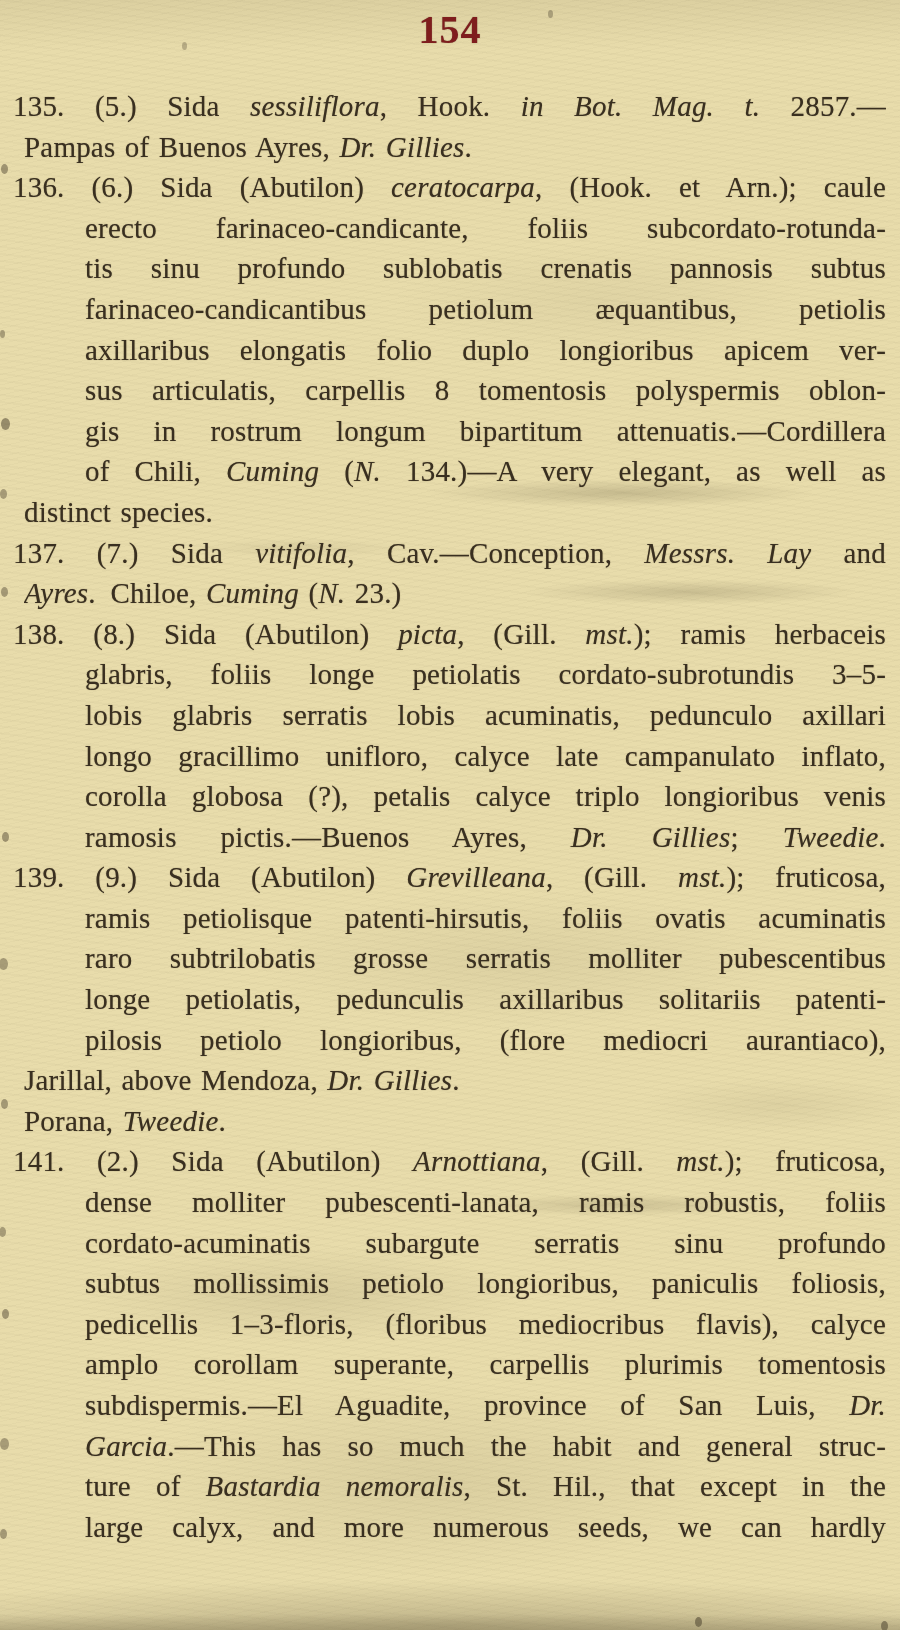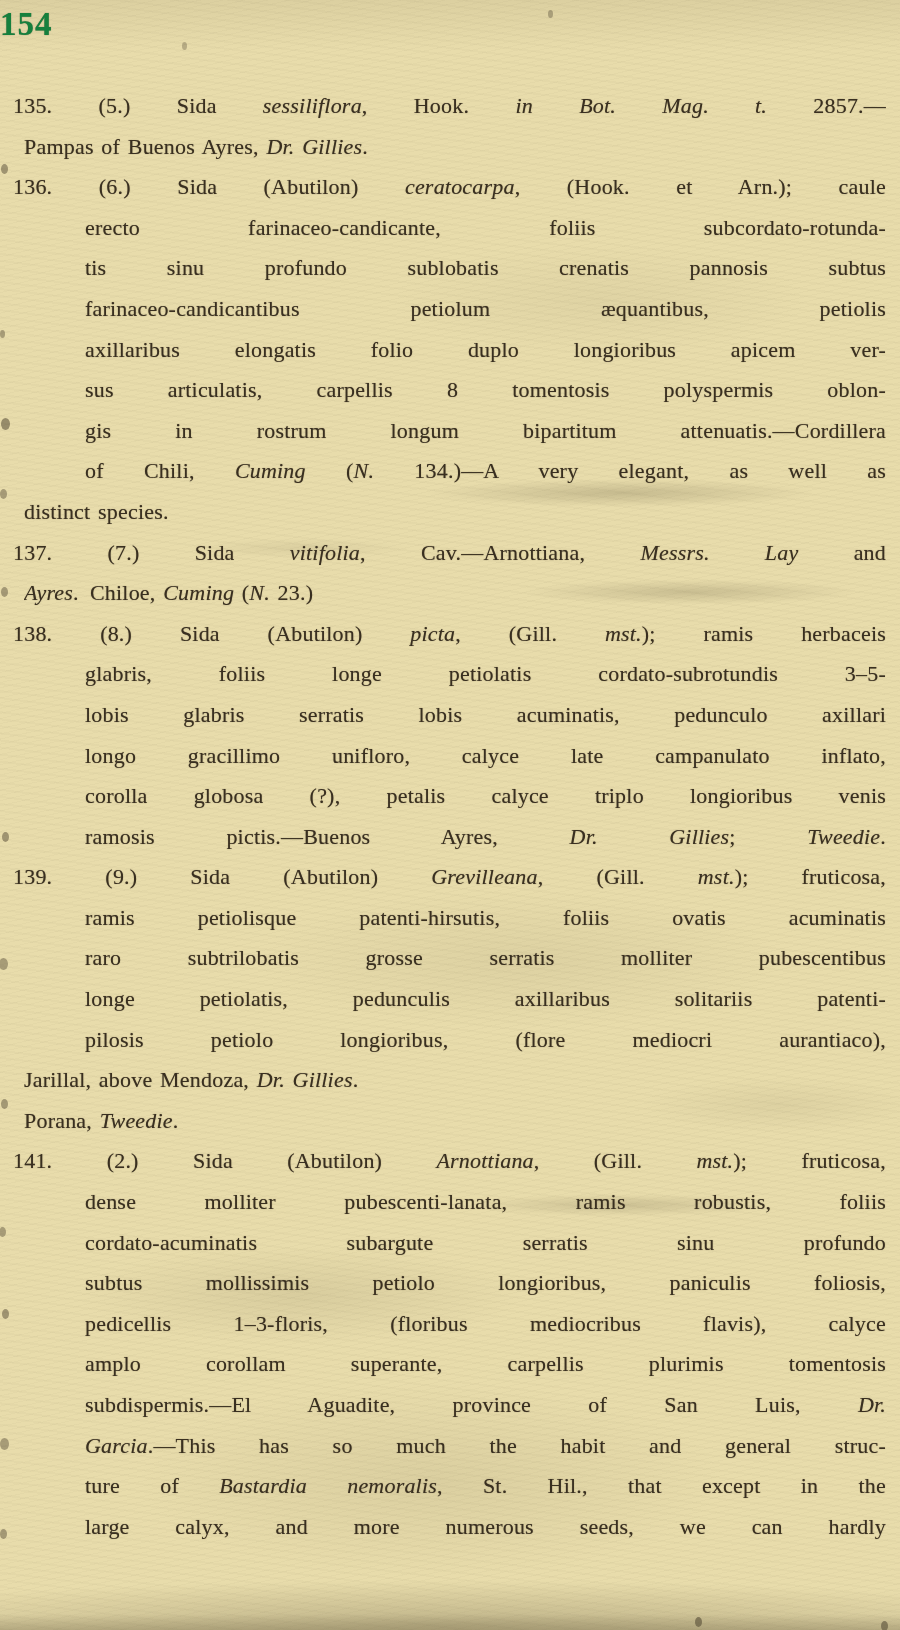--- a/index.html
+++ b/index.html
@@ -31,31 +31,32 @@
       linear-gradient(to bottom, rgba(150,138,100,0.15), rgba(150,138,100,0) 50px);
   }
   .grain{
     position:absolute;inset:0;pointer-events:none;
     background-image:
       repeating-linear-gradient(7deg, rgba(120,110,80,0.04) 0 2px, rgba(120,110,80,0) 2px 7px),
       repeating-linear-gradient(-13deg, rgba(120,110,80,0.04) 0 1px, rgba(120,110,80,0) 1px 5px);
   }
   .page-number{
     position:absolute;top:6px;left:0;width:100%;
-    font-size:33px;font-weight:bold;letter-spacing:1px;
-    color:#15803d;
+    text-align:center;
+    font-size:40px;font-weight:bold;letter-spacing:1px;
+    color:#7f1d1d;
     text-shadow:0 0 1px rgba(51,41,27,0.55);
   }
   .text-block{
     position:absolute;top:86px;left:0;right:0;
     text-shadow:0 0 1px rgba(57,47,32,0.5);
   }
   .line{
     height:40.6px;line-height:40.6px;
-    font-size:22px;
+    font-size:29px;
     margin:0 14px 0 85px;
     letter-spacing:0.2px;word-spacing:2px;
     text-align:justify;text-align-last:justify;
     overflow:hidden;
   }
   .line.start{margin-left:13px;}
   .line.left{text-align:left;text-align-last:left;margin-left:24px;}
   .line .it{font-style:italic;}
   .line .num{white-space:pre;}
   .specks{
@@ -96,21 +97,21 @@
       <div class="line left"><span>Pampas of Buenos Ayres, </span><span class="it">Dr. Gillies</span><span>.</span></div>
       <div class="line start"><span class="num">136. </span><span>(6.) Sida (Abutilon) </span><span class="it">ceratocarpa</span><span>, (Hook. et Arn.); caule</span></div>
       <div class="line"><span>erecto farinaceo-candicante, foliis subcordato-rotunda-</span></div>
       <div class="line"><span>tis sinu profundo sublobatis crenatis pannosis subtus</span></div>
       <div class="line"><span>farinaceo-candicantibus petiolum æquantibus, petiolis</span></div>
       <div class="line"><span>axillaribus elongatis folio duplo longioribus apicem ver-</span></div>
       <div class="line"><span>sus articulatis, carpellis 8 tomentosis polyspermis oblon-</span></div>
       <div class="line"><span>gis in rostrum longum bipartitum attenuatis.—Cordillera</span></div>
       <div class="line"><span>of Chili, </span><span class="it">Cuming</span><span> (</span><span class="it">N.</span><span> 134.)—A very elegant, as well as</span></div>
       <div class="line left"><span>distinct species.</span></div>
-      <div class="line start"><span class="num">137. </span><span>(7.) Sida </span><span class="it">vitifolia</span><span>, Cav.—Arnottiana, </span><span class="it">Messrs. Lay</span><span> and</span></div>
+      <div class="line start"><span class="num">137. </span><span>(7.) Sida </span><span class="it">vitifolia</span><span>, Cav.—Conception, </span><span class="it">Messrs. Lay</span><span> and</span></div>
       <div class="line left"><span class="it">Ayres</span><span>. Chiloe, </span><span class="it">Cuming</span><span> (</span><span class="it">N.</span><span> 23.)</span></div>
       <div class="line start"><span class="num">138. </span><span>(8.) Sida (Abutilon) </span><span class="it">picta</span><span>, (Gill. </span><span class="it">mst.</span><span>); ramis herbaceis</span></div>
       <div class="line"><span>glabris, foliis longe petiolatis cordato-subrotundis 3–5-</span></div>
       <div class="line"><span>lobis glabris serratis lobis acuminatis, pedunculo axillari</span></div>
       <div class="line"><span>longo gracillimo unifloro, calyce late campanulato inflato,</span></div>
       <div class="line"><span>corolla globosa (?), petalis calyce triplo longioribus venis</span></div>
       <div class="line"><span>ramosis pictis.—Buenos Ayres, </span><span class="it">Dr. Gillies</span><span>; </span><span class="it">Tweedie</span><span>.</span></div>
       <div class="line start"><span class="num">139. </span><span>(9.) Sida (Abutilon) </span><span class="it">Grevilleana</span><span>, (Gill. </span><span class="it">mst.</span><span>); fruticosa,</span></div>
       <div class="line"><span>ramis petiolisque patenti-hirsutis, foliis ovatis acuminatis</span></div>
       <div class="line"><span>raro subtrilobatis grosse serratis molliter pubescentibus</span></div>

